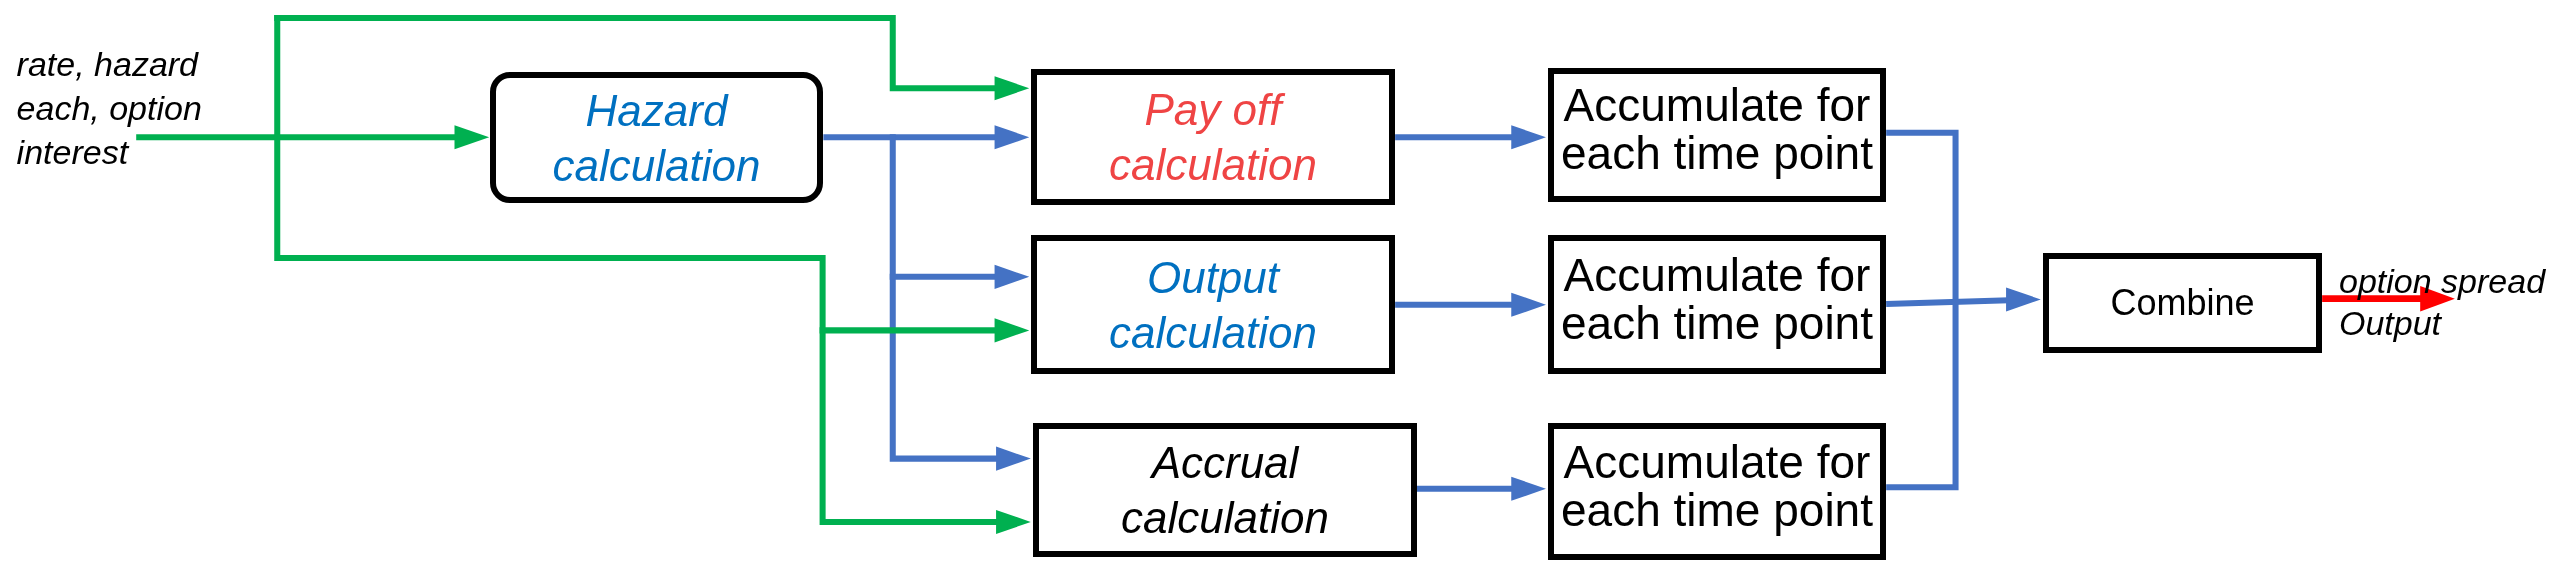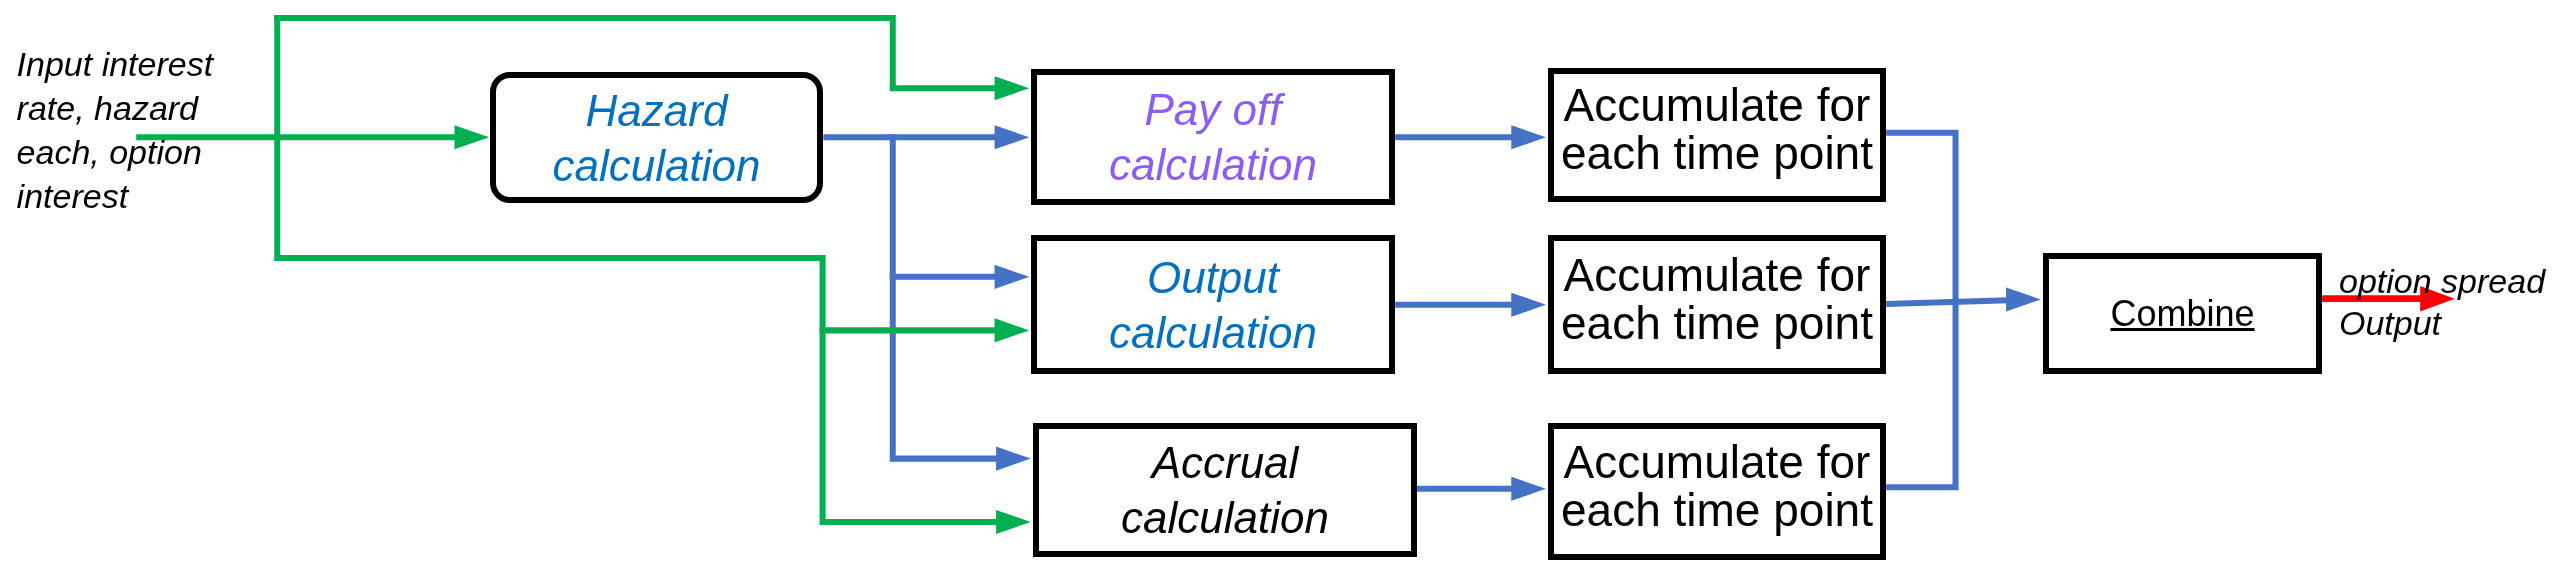--- a/index.html
+++ b/index.html
@@ -118,35 +118,34 @@
       <polygon class="hd hd-green" points="1318,422 1318,454 1364,438"></polygon>
     </g>
 
     <g>
       <polyline class="ln ln-red" points="3078,396 3212,396"></polyline>
       <polygon class="hd hd-red" points="3208,379 3208,413 3254,396"></polygon>
     </g>
   </svg>
 
   <div class="side-label input-label">
-    <span>Input interest</span>
     <span>rate, hazard</span>
     <span>each, option</span>
     <span>interest</span>
   </div>
 
   <div class="flowbox" style="left:490px; top:72px; width:333px; height:131px;border-radius:20px;">
     <div class="calc-label" style="color: rgb(0, 112, 192);">
       <span>Hazard</span><br>
       <span>calculation</span>
     </div>
   </div>
 
   <div class="flowbox" style="left:1031px; top:69px; width:364px; height:136px;">
-    <div class="calc-label" style="color: #8b5cf6;">
+    <div class="calc-label" style="color: #ef4444;">
       <span>Pay off</span><br>
       <span>calculation</span>
     </div>
   </div>
 
   <div class="flowbox" style="left:1031px; top:235px; width:364px; height:139px;">
     <div class="calc-label" style="color: rgb(0, 112, 192);">
       <span>Output</span><br>
       <span>calculation</span>
     </div>
@@ -173,21 +172,21 @@
     </div>
   </div>
 
   <div class="flowbox" style="left:1548px; top:423px; width:338px; height:137px;">
     <div class="accum-label">
       <span>Accumulate for</span><br>
       <span>each time point</span>
     </div>
   </div>
 
-  <div class="flowbox" style="left:2043px; top:253px; width:279px; height:121px;text-decoration:underline;">
+  <div class="flowbox" style="left:2043px; top:253px; width:279px; height:100px;">
     <div class="combine-label">Combine</div>
   </div>
 
   <div class="side-label output-label">
     <span>option spread</span>
     <span>Output</span>
   </div>
 
 </div>
 

